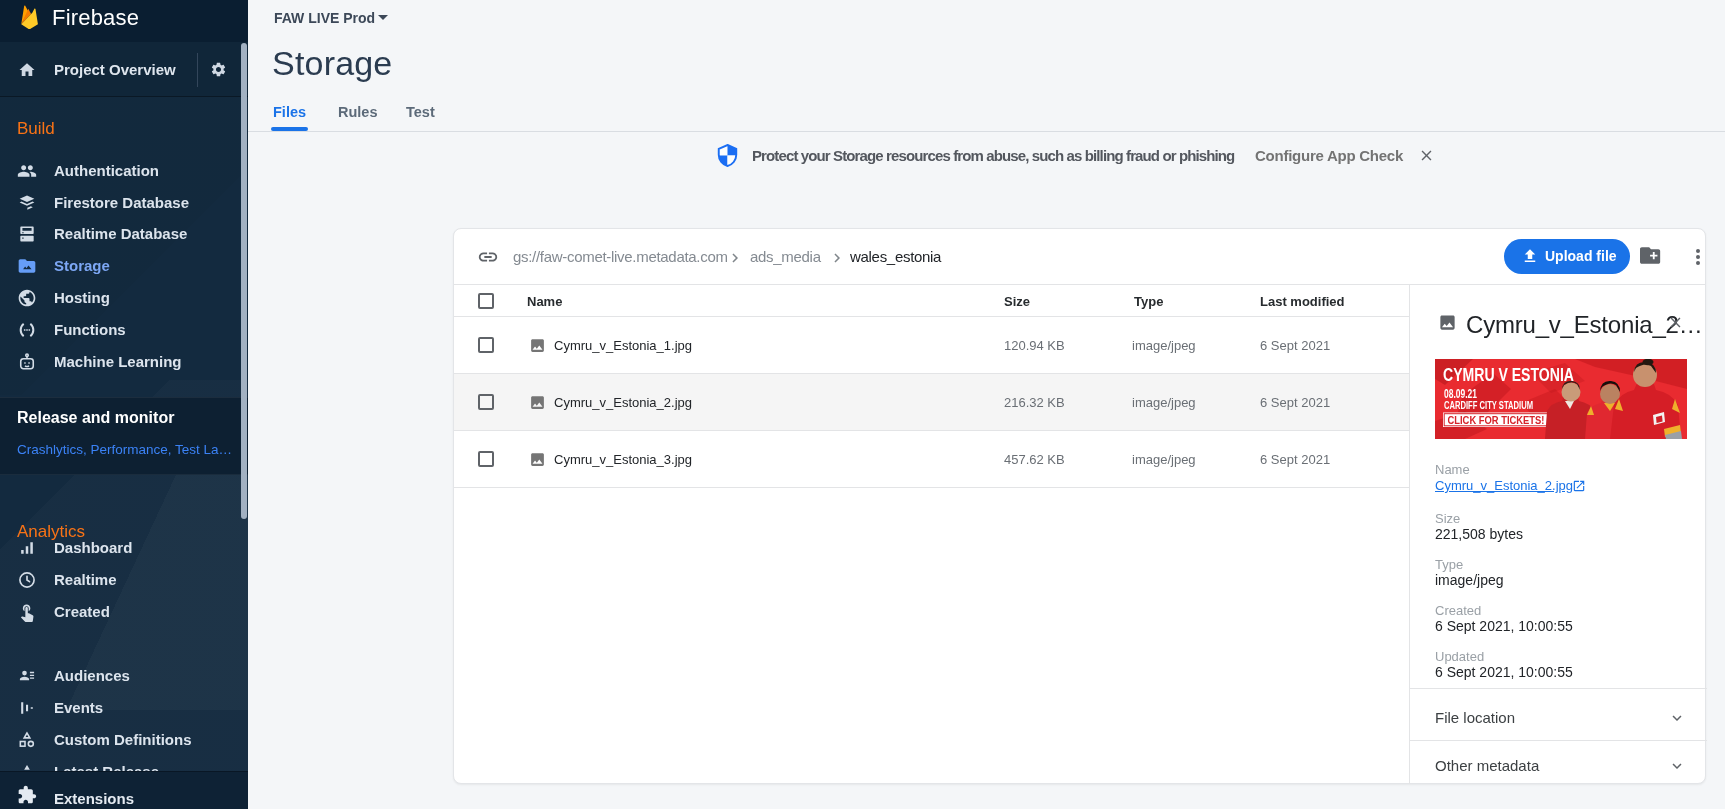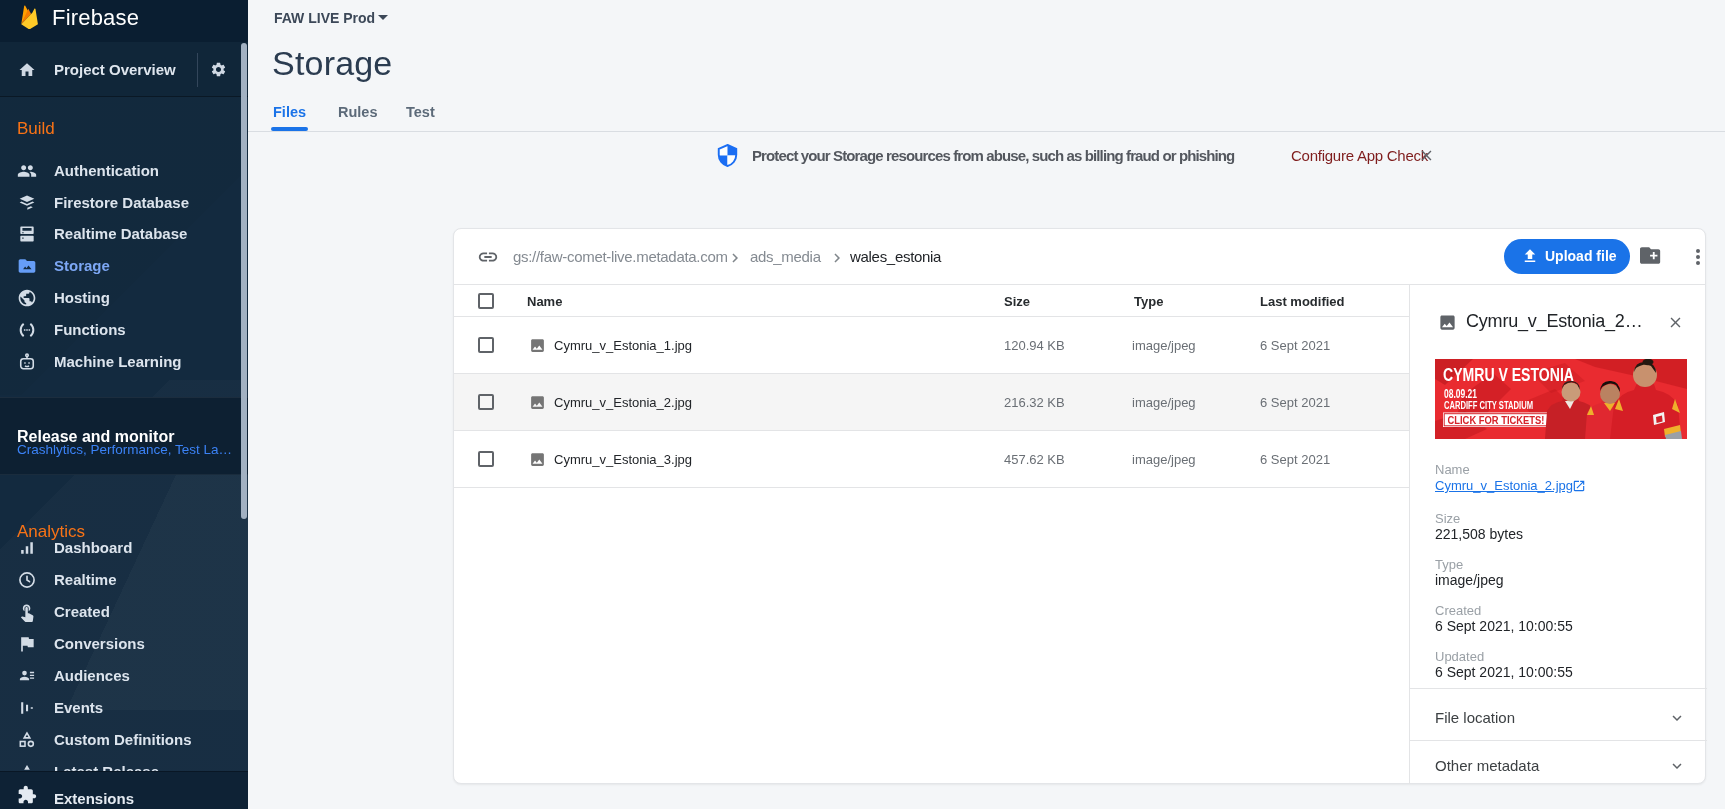--- a/index.html
+++ b/index.html
@@ -17,21 +17,21 @@
 .sbtop{position:absolute;left:0;top:0;width:248px;height:42px;background:#0a1e31}
 .sbtop .fbtext{position:absolute;left:52px;top:5px;font-size:22px;color:#fff;letter-spacing:.2px}
 .sbpo{position:absolute;left:0;top:42px;width:248px;height:55px;background:#102639;border-bottom:1px solid rgba(0,0,0,.35)}
 .sbpo .t{position:absolute;left:54px;top:62px;font-size:15px;font-weight:700;color:#dfe6ee}
 .sblabel{position:absolute;left:17px;font-size:17px;font-weight:400;color:#f97316}
 .mi{position:absolute;left:0;width:248px;height:32px}
 .mi svg{position:absolute;left:17px;top:6px}
 .mi .t{position:absolute;left:54px;top:7px;font-size:15px;font-weight:700;color:#dce4ed;white-space:nowrap}
 .mi.sel .t{color:#7da7f4}
 .relcard{position:absolute;left:0;top:397px;width:248px;height:78px;background:#0d2032;border-top:1px solid rgba(255,255,255,.06);border-bottom:1px solid rgba(255,255,255,.05)}
-.relcard .h{position:absolute;left:17px;top:30px;font-size:16px;font-weight:700;color:#fff}
+.relcard .h{position:absolute;left:17px;top:11px;font-size:16px;font-weight:700;color:#fff}
 .relcard .s{position:absolute;left:17px;top:44px;font-size:13.5px;color:#3b82f6}
 .extband{position:absolute;left:0;top:771px;width:248px;height:38px;background:#0e2235;border-top:1px solid rgba(0,0,0,.3)}
 .sbscroll{position:absolute;left:241px;top:43px;width:6px;height:476px;background:#a2b1c2;border-radius:3px}
 
 #main{position:absolute;left:248px;top:0;width:1477px;height:809px}
 .proj{position:absolute;left:26px;top:10px;font-size:14px;font-weight:700;color:#3c4858}
 .caret{position:absolute;left:130px;top:15px;width:0;height:0;border-left:5px solid transparent;border-right:5px solid transparent;border-top:5px solid #3c4858}
 .h1{position:absolute;left:24px;top:44px;font-size:34px;color:#2b3c50;letter-spacing:.2px}
 .tab{position:absolute;top:104px;font-size:14.5px;font-weight:700}
 .tabline{position:absolute;left:23px;top:127px;width:37px;height:4px;background:#1a73e8;border-radius:2px}
@@ -156,26 +156,20 @@
         <path d="M12 7.5V12l3 2" stroke-linecap="round"></path>
       </svg>
     <span class="t">Realtime</span>
   </div>
   <div class="mi" style="top:596px">
     <svg width="20" height="20" viewBox="0 0 24 24" fill="#d3dce6">
         <path d="M9 11.24V7.5C9 6.12 10.12 5 11.5 5S14 6.12 14 7.5v3.74c1.21-.81 2-2.18 2-3.74C16 5.01 13.99 3 11.5 3S7 5.01 7 7.5c0 1.56.79 2.93 2 3.74zm9.84 4.63l-4.54-2.26c-.17-.07-.35-.11-.54-.11H13v-6c0-.83-.67-1.5-1.5-1.5S10 6.67 10 7.5v10.74c-3.6-.76-3.54-.75-3.67-.75-.31 0-.59.13-.79.33l-.79.8 4.94 4.94c.27.27.65.44 1.06.44h6.79c.75 0 1.33-.55 1.44-1.28l.75-5.27c.01-.07.02-.14.02-.2 0-.62-.38-1.16-.91-1.38z"></path>
       </svg>
     <span class="t">Created</span>
   </div>
-  <div class="mi" style="top:628px">
-    <svg width="20" height="20" viewBox="0 0 24 24" fill="#d3dce6">
-        <path d="M14.4 6L14 4H5v17h2v-7h5.6l.4 2h7V6z"></path>
-      </svg>
-    <span class="t">Conversions</span>
-  </div>
   <div class="mi" style="top:660px">
     <svg width="20" height="20" viewBox="0 0 24 24" fill="#d3dce6">
         <circle cx="9" cy="8.5" r="2.8"></circle>
         <path d="M9 12.8c-2.6 0-5.5 1.3-5.5 2.9V17h11v-1.3c0-1.6-2.9-2.9-5.5-2.9z"></path>
         <path d="M15.5 7h5v1.6h-5zM15.5 10.4h5V12h-5zM15.5 13.8h5v1.6h-5z"></path>
       </svg>
     <span class="t">Audiences</span>
   </div>
   <div class="mi" style="top:692px">
     <svg width="20" height="20" viewBox="0 0 24 24" fill="#d3dce6">
@@ -225,21 +219,21 @@
       </defs>
     <g clip-path="url(#shc)">
       <rect x="2" y="0" width="10" height="13" fill="#fdfdfd"></rect>
       <rect x="12" y="0" width="10" height="13" fill="#1b6ef3"></rect>
       <rect x="2" y="13" width="10" height="13" fill="#1b6ef3"></rect>
       <rect x="12" y="13" width="10" height="13" fill="#fdfdfd"></rect>
     </g>
     <path d="M12 1 L22 5.5 V12 C22 18.6 17.7 23.6 12 25 C6.3 23.6 2 18.6 2 12 V5.5 Z" fill="none" stroke="#1b6ef3" stroke-width="2.2"></path>
   </svg>
   <span class="bannertext" style="left:504px">Protect your Storage resources from abuse, such as billing fraud or phishing</span>
-  <span class="bannertext" style="left:1043px;color:#7f1d1d;font-weight:400;letter-spacing:-.25px">Configure App Check</span>
+  <span class="bannertext" style="left:1007px;color:#737373;font-weight:700;letter-spacing:-.25px">Configure App Check</span>
   <svg class="abs" style="left:1170px;top:147px" width="17" height="17" viewBox="0 0 24 24" fill="#5f6368">
       <path d="M19 6.41L17.59 5 12 10.59 6.41 5 5 6.41 10.59 12 5 17.59 6.41 19 12 13.41 17.59 19 19 17.59 13.41 12z"></path>
     </svg>
 
   <div id="card">
     <svg class="abs" style="left:23px;top:17px" width="22" height="22" viewBox="0 0 24 24" fill="#5f6368">
         <path d="M3.9 12c0-1.71 1.39-3.1 3.1-3.1h4V7H7c-2.76 0-5 2.24-5 5s2.24 5 5 5h4v-1.9H7c-1.71 0-3.1-1.39-3.1-3.1zM8 13h8v-2H8v2zm9-6h-4v1.9h4c1.71 0 3.1 1.39 3.1 3.1s-1.39 3.1-3.1 3.1h-4V17h4c2.76 0 5-2.24 5-5s-2.24-5-5-5z"></path>
       </svg>
     <span class="crumb" style="left:59px;top:19px">gs://faw-comet-live.metadata.com</span>
     <svg class="abs" style="left:272px;top:20px" width="18" height="18" viewBox="0 0 24 24" fill="#80868b">
@@ -302,21 +296,21 @@
       <span class="name">Cymru_v_Estonia_3.jpg</span>
       <span class="c2">457.62 KB</span>
       <span class="c3">image/jpeg</span>
       <span class="c4">6 Sept 2021</span>
     </div>
 
     <div id="panel">
       <svg class="abs" style="left:28px;top:28px" width="19" height="19" viewBox="0 0 24 24" fill="#5f6368">
           <path d="M21 19V5c0-1.1-.9-2-2-2H5c-1.1 0-2 .9-2 2v14c0 1.1.9 2 2 2h14c1.1 0 2-.9 2-2zM8.5 13.5l2.5 3.01L14.5 12l4.5 6H5l3.5-4.5z"></path>
         </svg>
-      <span class="abs" style="left:56px;top:26px;font-size:18px;color:#212428;letter-spacing:-.2px">Cymru_v_Estonia_2…</span>
+      <span class="abs" style="left:56px;top:26px;font-size:24px;color:#212428;letter-spacing:-.2px">Cymru_v_Estonia_2…</span>
       <svg class="abs" style="left:257px;top:29px" width="17" height="17" viewBox="0 0 24 24" fill="#5f6368">
           <path d="M19 6.41L17.59 5 12 10.59 6.41 5 5 6.41 10.59 12 5 17.59 6.41 19 12 13.41 17.59 19 19 17.59 13.41 12z"></path>
         </svg>
 
       <svg class="abs" style="left:25px;top:74px" width="252" height="80" viewBox="0 0 252 80">
         <rect width="252" height="80" fill="#e92b30"></rect>
         <path d="M0 0 L38 0 L10 26 L0 20 Z" fill="#b5151b" opacity=".55"></path>
         <path d="M28 36 L58 14 L76 30 L44 62 L18 70 Z" fill="#c0161c" opacity=".5"></path>
         <path d="M0 62 L30 52 L52 70 L30 80 L0 80 Z" fill="#bd151b" opacity=".5"></path>
         <path d="M140 0 L252 0 L252 30 L205 18 L160 8 Z" fill="#c0161c" opacity=".55"></path>

